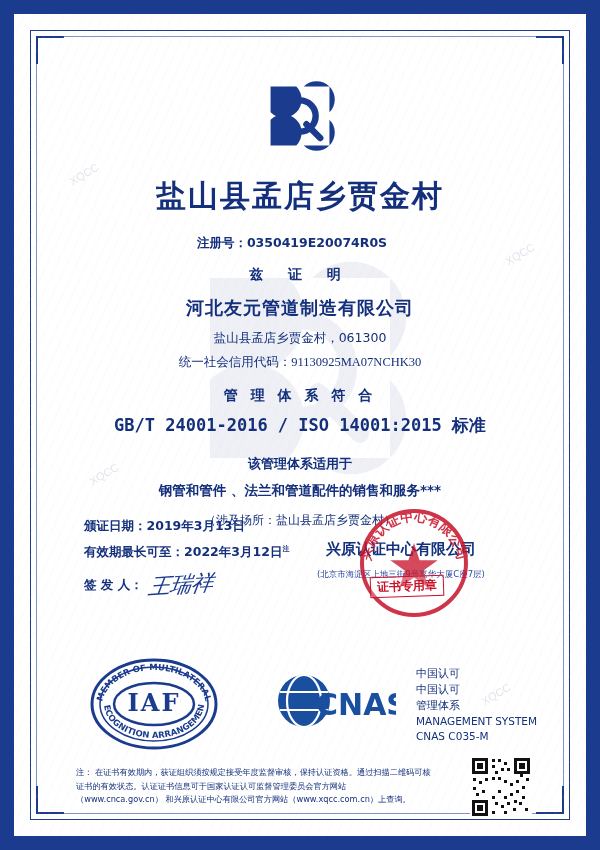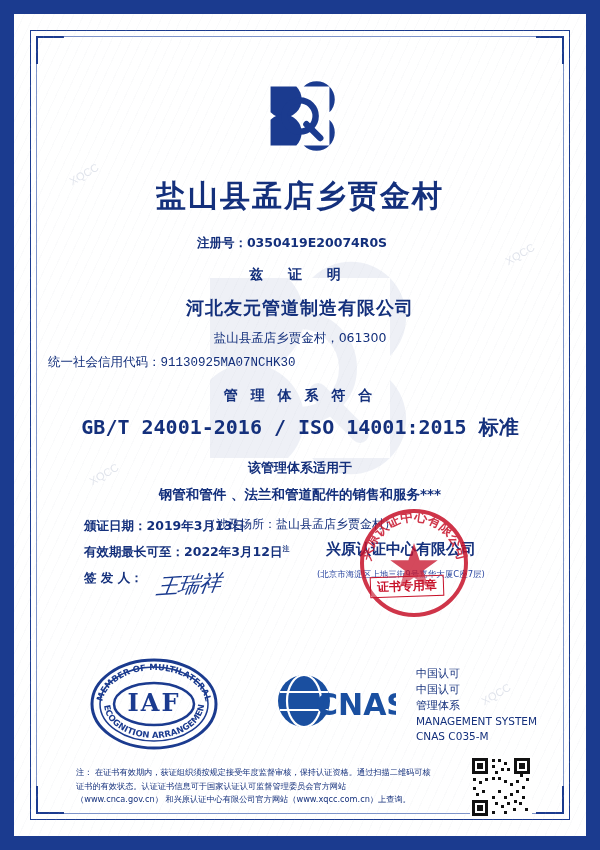--- a/index.html
+++ b/index.html
@@ -110,40 +110,40 @@
   .addr{
     position:relative;z-index:2;
     text-align:center;
     font-size:12.5px;
     color:#14307c;
     margin-top:10px;
     font-family:"DejaVu Sans", sans-serif;
   }
   .credit{
     position:relative;z-index:2;
-    text-align:left;
+    text-align:center;
     font-size:12.5px;
     color:#14307c;
     margin-top:7px;
-    font-family:Liberation Mono, monospace;
+    font-family:Liberation Serif, serif;
   }
   .sys-line{
     position:relative;z-index:2;
     text-align:center;
     font-size:14px;
     font-weight:bold;
     color:#14307c;
     letter-spacing:4px;
     margin-top:16px;
     font-family:"DejaVu Sans", sans-serif;
   }
   .standard{
     position:relative;z-index:2;
     text-align:center;
-    font-size:20px;
+    font-size:17px;
     font-weight:bold;
     color:#14307c;
     margin-top:9px;
     font-family:"DejaVu Sans Mono", monospace;
   }
   .scope-label{
     position:relative;z-index:2;
     text-align:center;
     font-size:13px;
     font-weight:bold;
@@ -171,21 +171,21 @@
 
   .dates{
     position:absolute;
     left:36px;
     top:470px;
     z-index:2;
     font-family:"DejaVu Sans", sans-serif;
     color:#14307c;
   }
   .dates .row{font-size:12.5px;font-weight:bold;margin-bottom:9px;white-space:nowrap;}
-  .sign-row{display:flex;align-items:flex-start;gap:14px;}
+  .sign-row{display:flex;align-items:center;gap:6px;}
   .sign-label{font-size:12.5px;font-weight:bold;}
   .signature{
     font-family:"DejaVu Serif", serif;
     font-style:italic;
     font-size:22px;
     color:#1b3b8f;
     transform:skewX(-12deg) rotate(-4deg);
     letter-spacing:-1px;
   }
 

